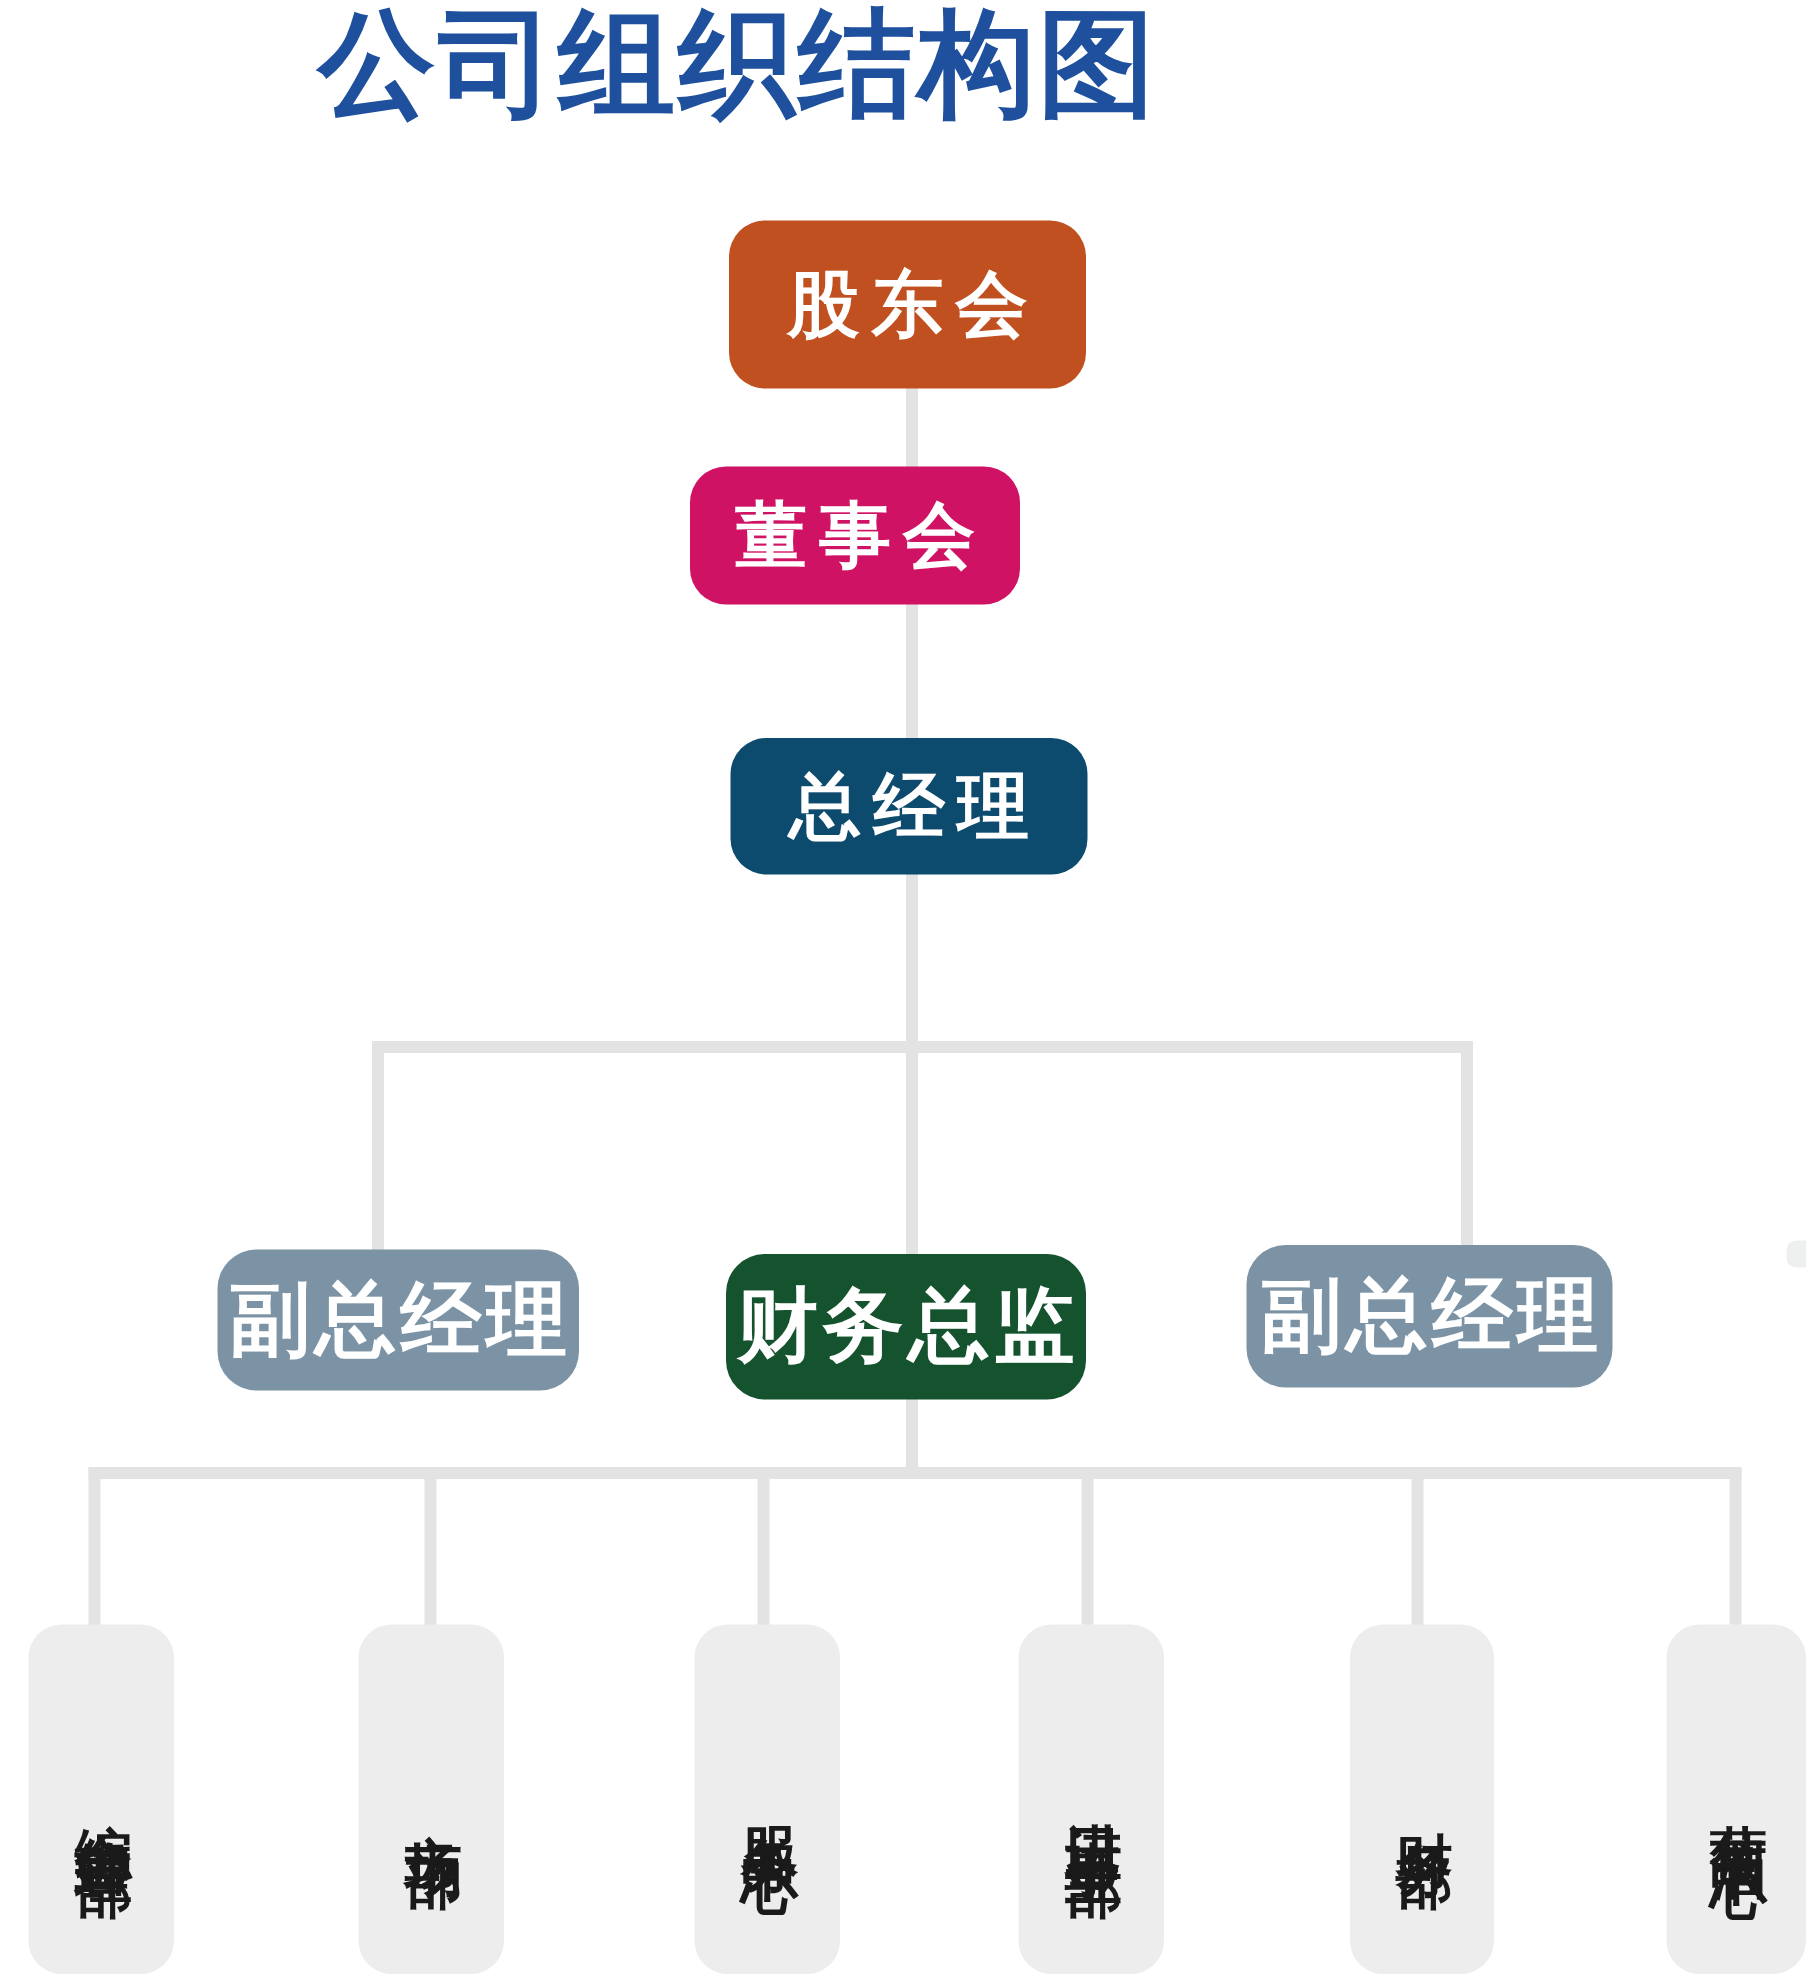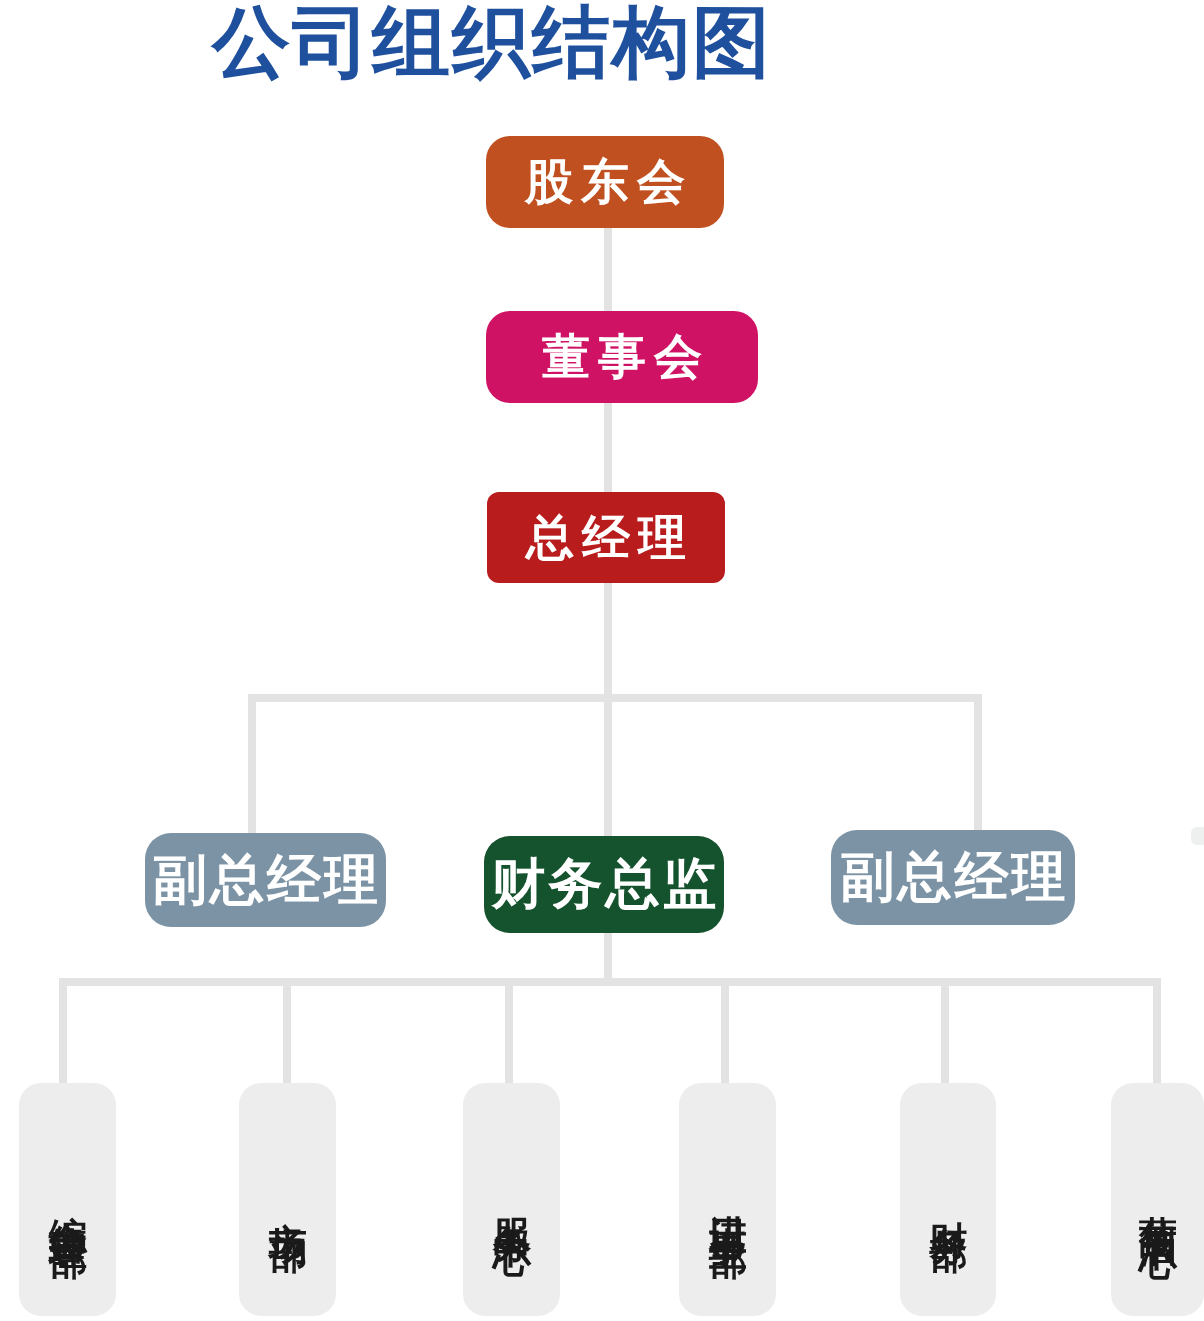--- a/index.html
+++ b/index.html
@@ -38,22 +38,22 @@
     justify-content:center;
     border-radius:22px;
     font-weight:700;
     font-size:38px;
     letter-spacing:6px;
     writing-mode:vertical-rl;
     text-orientation:upright;
   }
   .line{position:absolute;}
   
-  .l1{left:486px; top:136px; width:238px; height:92px;}
-  .l2{left:486px; top:311px; width:272px; height:92px;}
+  .l1{left:486px; top:147px; width:238px; height:112px;}
+  .l2{left:460px; top:311px; width:220px; height:92px;}
   .l3{left:487px; top:492px; width:238px; height:91px;}
   .m0{left:145px; top:833px; width:241px; height:94px; border-radius:26px;}
   .m1{left:484px; top:836px; width:240px; height:97px; border-radius:26px;}
   .m2{left:831px; top:830px; width:244px; height:95px; border-radius:26px;}
   .d0{left:19px;   top:1083px; width:97px; height:233px;}
   .d1{left:239px;  top:1083px; width:97px; height:233px;}
   .d2{left:463px;  top:1083px; width:97px; height:233px;}
   .d3{left:679px;  top:1083px; width:97px; height:233px;}
   .d4{left:900px;  top:1083px; width:96px; height:233px;}
   .d5{left:1111px; top:1083px; width:93px; height:233px;}
@@ -98,21 +98,21 @@
   <div class="line c-d1" style="background-color: rgb(227, 227, 227);"></div>
   <div class="line c-d2" style="background-color: rgb(227, 227, 227);"></div>
   <div class="line c-d3" style="background-color: rgb(227, 227, 227);"></div>
   <div class="line c-d4" style="background-color: rgb(227, 227, 227);"></div>
   <div class="line c-d5" style="background-color: rgb(227, 227, 227);"></div>
 
   <div class="node small-gap l1" style="background-color: rgb(192, 80, 31);">股东会</div>
 
   <div class="node small-gap l2" style="background-color: rgb(208, 18, 100);">董事会</div>
 
-  <div class="node small-gap l3" style="background-color: #b91c1c; border-radius: 12px;">总经理</div>
+  <div class="node small-gap l3" style="background-color: #0c4a6e;">总经理</div>
 
   <div class="node four m0" style="background-color: rgb(123, 147, 164);">副总经理</div>
 
   <div class="node four m1" style="background-color: #14532d;">财务总监</div>
 
   <div class="node four m2" style="background-color: rgb(123, 147, 164);">副总经理</div>
 
   <div class="dept d0" style="background-color: rgb(237, 237, 237); color: rgb(26, 26, 26);">综合管理部</div>
 
   <div class="dept d1" style="background-color: rgb(237, 237, 237); color: rgb(26, 26, 26);">市场部</div>

